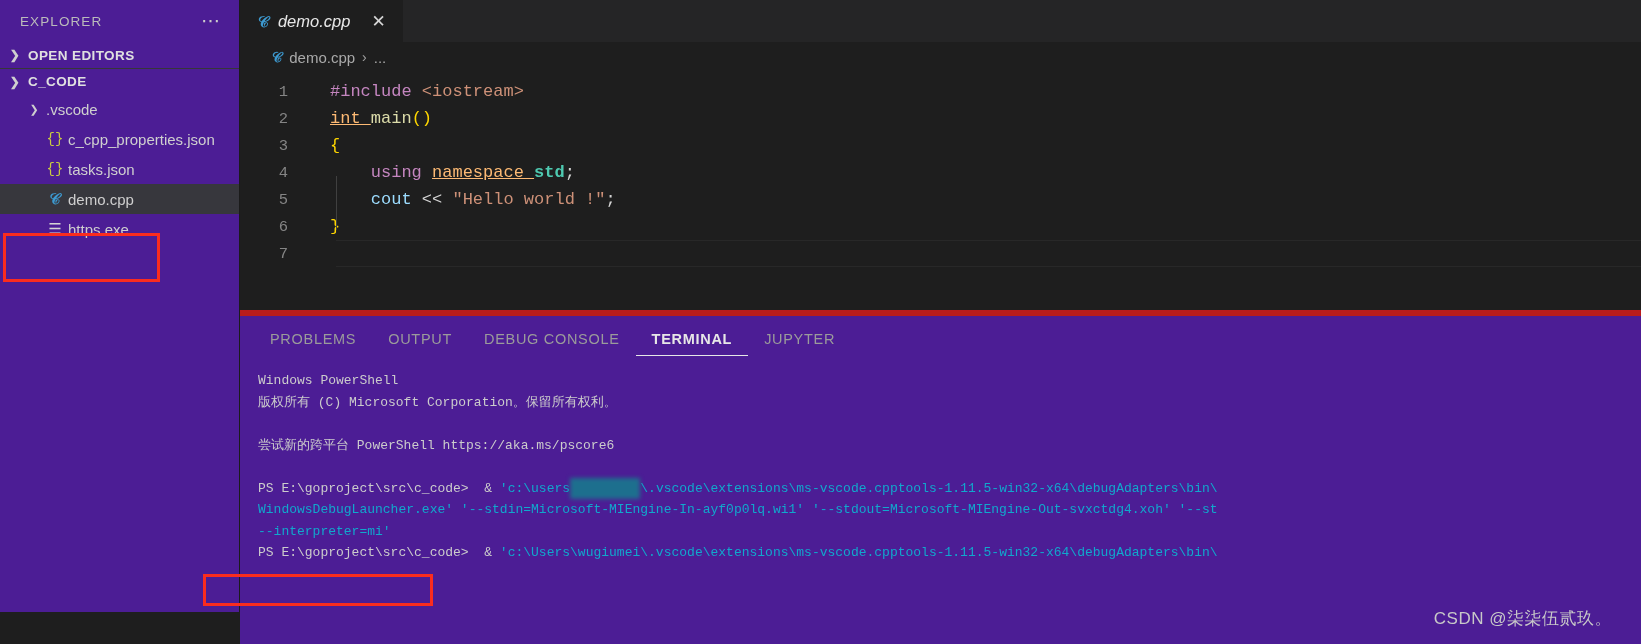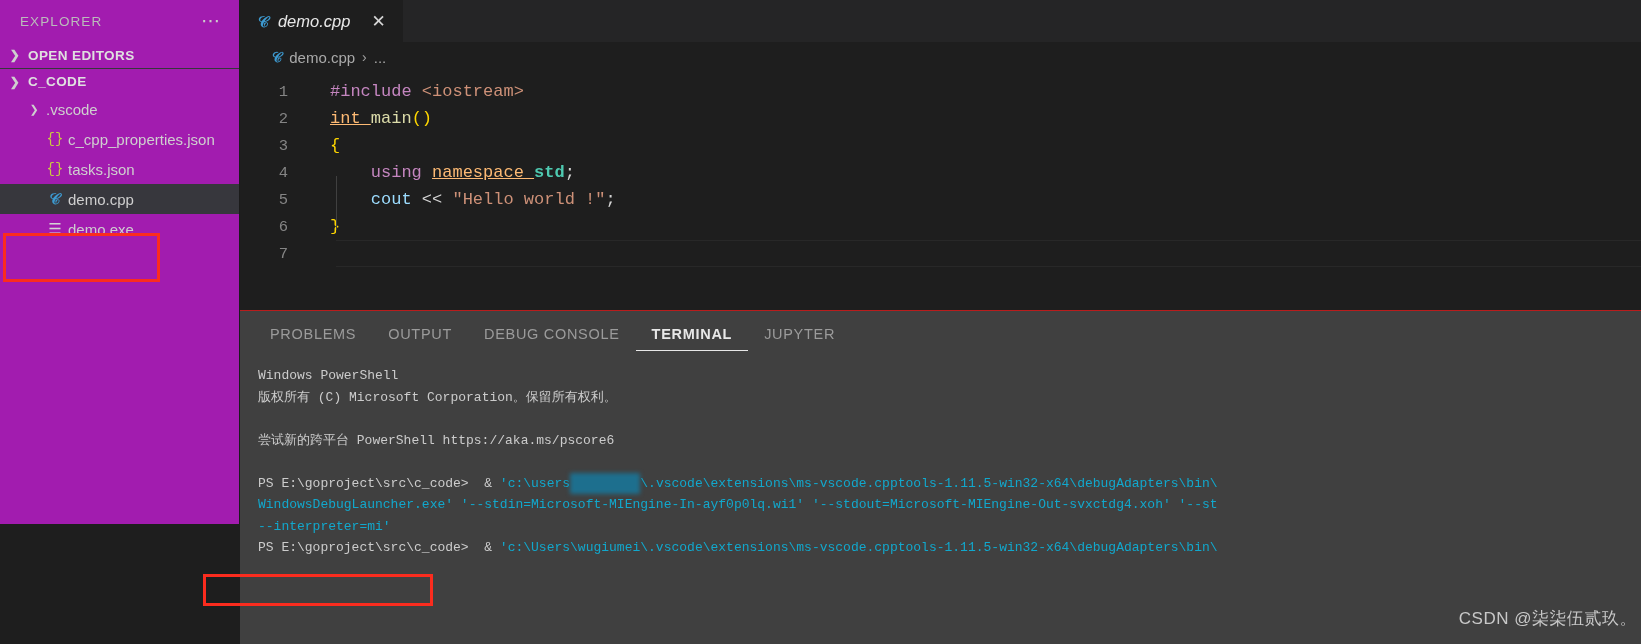--- a/index.html
+++ b/index.html
@@ -6,22 +6,22 @@
   html, body {
     width: 1641px; height: 644px;
     background: #1e1e1e;
     font-family: "Liberation Sans", sans-serif;
     overflow: hidden;
   }
   .app { position: relative; width: 1641px; height: 644px; display: flex; background:#1e1e1e; }
 
   
   .sidebar {
-    width: 240px; height: 524px; flex: 0 0 240px;
-    background: #a21caf; color: #cccccc;
+    width: 240px; height: 612px; flex: 0 0 240px;
+    background: #4c1d95; color: #cccccc;
     display: flex; flex-direction: column;
     border-right: 1px solid #1b1b1b;
   }
   .sidebar-title-row {
     height: 42px; display: flex; align-items: center;
     padding: 0 12px 0 20px; justify-content: space-between;
   }
   .sidebar-title {
     font-size: 13.5px; letter-spacing: 1.1px; color: #bbbbbb; font-weight: 400;
   }
@@ -103,21 +103,21 @@
   .t-str2  { color:#ce9178; }
   .t-kw    { color:#fdba74;text-decoration:underline; }
   .t-fn    { color:#dcdcaa; }
   .t-brace { color:#ffd700; }
   .t-paren { color:#ffd700; }
   .t-var   { color:#9cdcfe; }
   .t-type  { color:#4ec9b0;font-weight:bold; }
   .t-op    { color:#d4d4d4; }
 
   
-  .panel { flex:1 1 auto; display:flex; flex-direction:column; background:#404040; border-top:1px solid #b91c1c; min-height:0;}
+  .panel { flex:1 1 auto; display:flex; flex-direction:column; background:#4c1d95; border-top:6px solid #b91c1c; min-height:0;}
   .panel-tabs { height:44px; display:flex; align-items:center; gap:0; padding-left:14px; }
   .panel-tab {
     font-size:14.5px; letter-spacing:.7px; color:#9b9b9b; padding: 11px 16px 8px 16px;
     cursor:pointer; border-bottom:1px solid transparent; white-space:nowrap;
   }
   .panel-tab.active { color:#e7e7e7; font-weight:bold; border-bottom:1px solid #e7e7e7; }
 
   .terminal {
     flex:1 1 auto; padding: 10px 16px 0 8px; overflow:hidden;
     font-family: "Liberation Mono", monospace;
@@ -126,21 +126,21 @@
   .term-line { white-space: pre; padding-left: 10px; }
   .term-blank { height: 21.5px; }
   .c-white { color:#cccccc; }
   .c-cyan  { color:#11a8cd; }
   .c-redact {
     display:inline-block; background:#1d6f8e; color:transparent;
     filter: blur(2px); border-radius:1px;
   }
 
   .watermark {
-    position:absolute; right: 4px; bottom: 14px;
+    position:absolute; right: 29px; bottom: 14px;
     color: #c8c8c8; font-size: 17px; font-family:"Liberation Sans", sans-serif;
     letter-spacing: .5px;
   }
 </style>
 </head>
 <body>
 
 <div class="app">
 
   <div class="sidebar">
@@ -179,21 +179,21 @@
 
     <div class="tree-row selected">
       <span class="indent-2"></span>
       <span class="icon-cpp">𝒞</span>
       <span class="tree-label">demo.cpp</span>
     </div>
 
     <div class="tree-row">
       <span class="indent-2"></span>
       <span class="icon-exe">☰</span>
-      <span class="tree-label">demo.exe</span>
+      <span class="tree-label">https.exe</span>
     </div>
   </div>
 
   <div class="main">
 
     <div class="tabbar">
       <div class="tab">
         <span class="tab-icon">𝒞</span>
         <span class="tab-name">demo.cpp</span>
         <span class="tab-close">✕</span>

